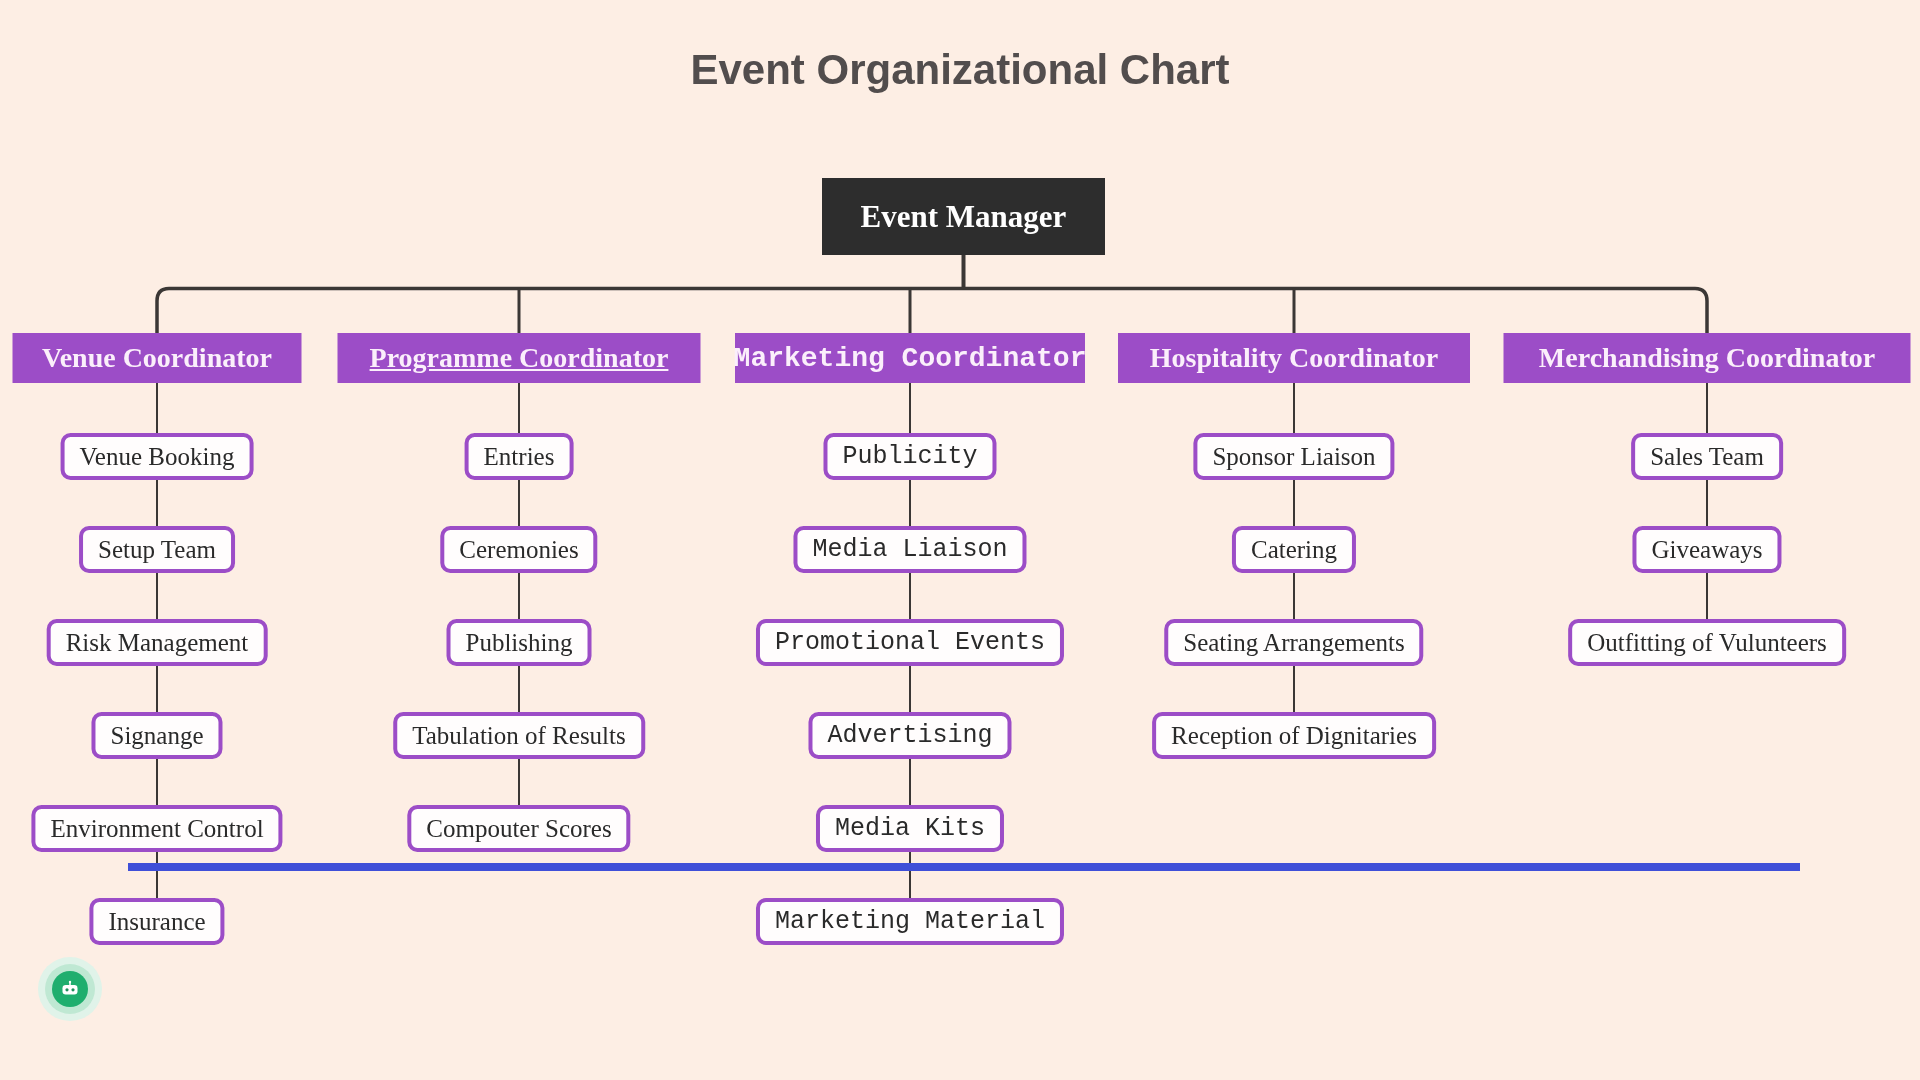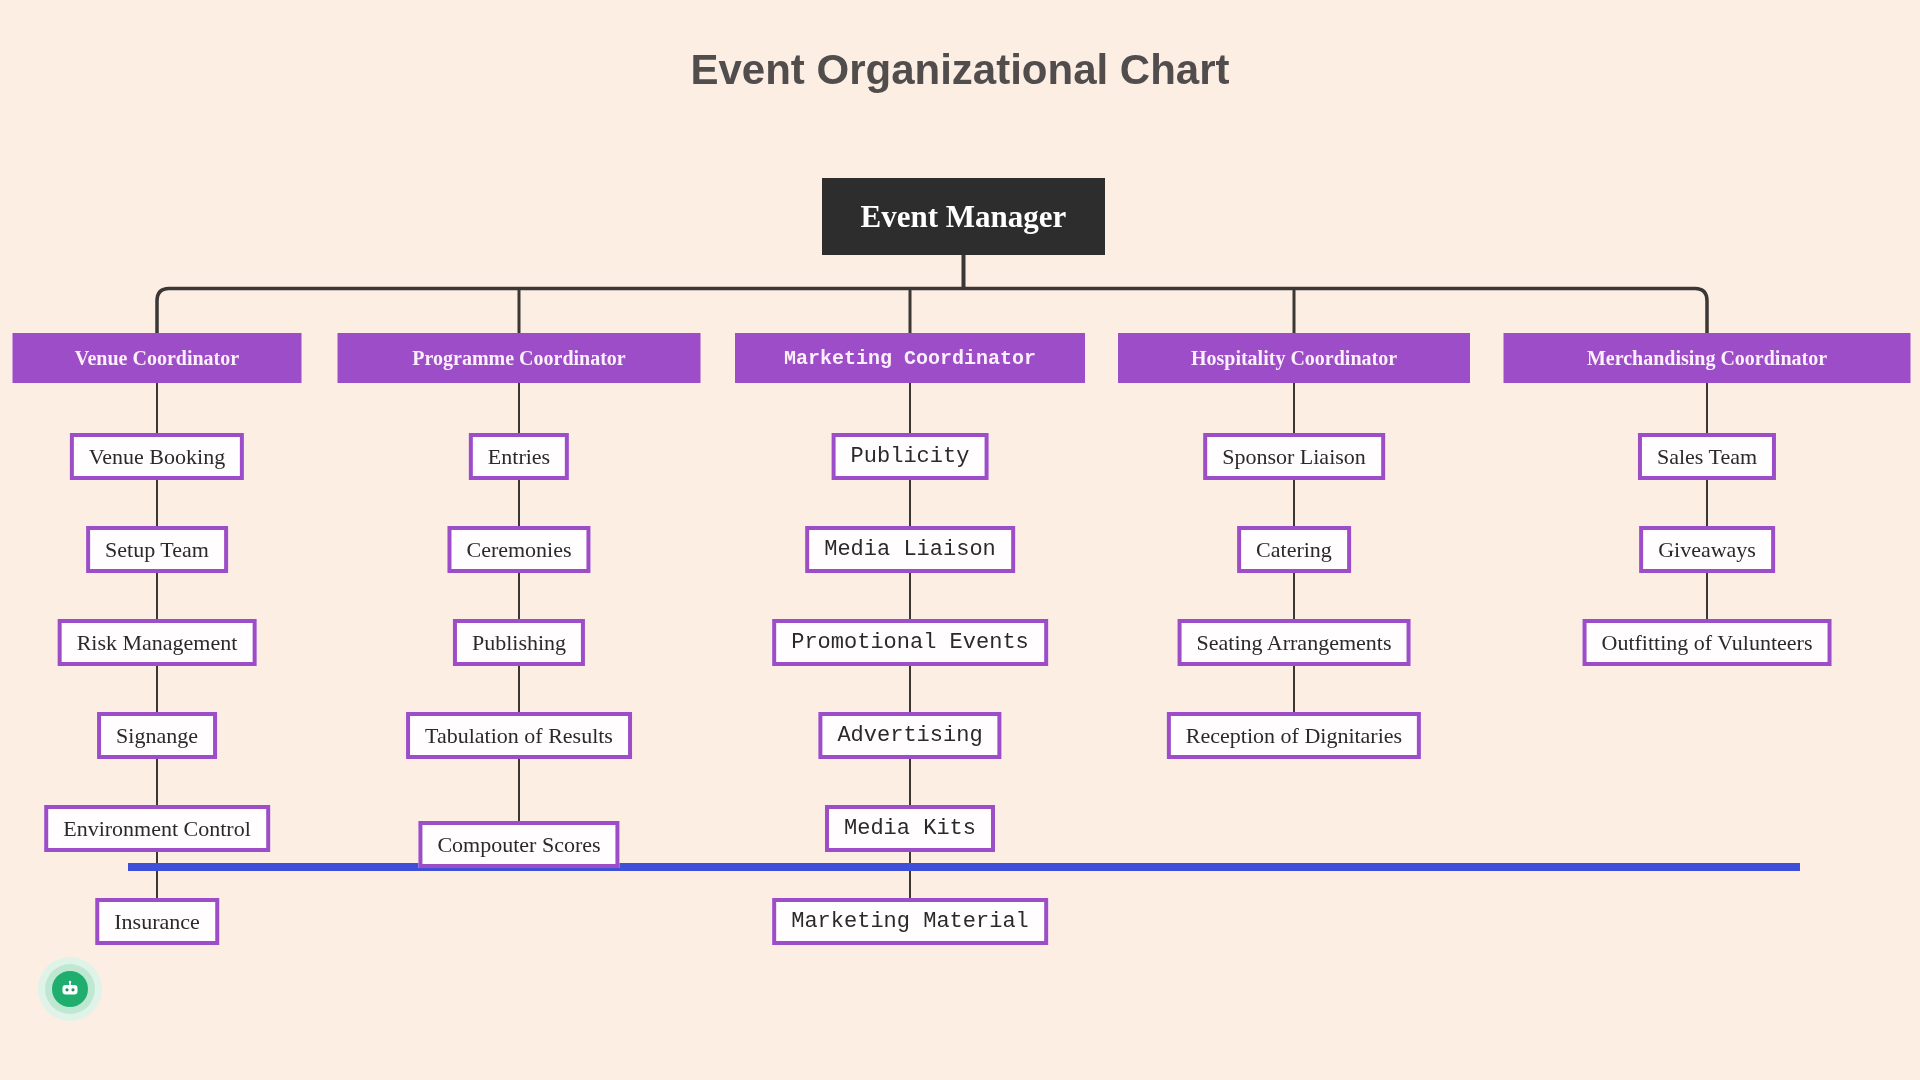--- a/index.html
+++ b/index.html
@@ -26,28 +26,28 @@
     display:flex; align-items:center; justify-content:center; z-index:2;
   }
 
   .org-column{position:absolute; top:333px; width:440px; height:640px;}
   .col-line{
     position:absolute; left:50%; top:0; width:2px; margin-left:-1px;
     background:var(--line); z-index:0;
   }
   .coordinator-node{
     position:absolute; top:0; left:50%; transform:translateX(-50%); height:50px;
-    background:var(--purple); color:#fbeffb; font-weight:700; font-size:20px;
+    background:var(--purple); color:#fbeffb; font-weight:700; font-size:28px;
     display:flex; align-items:center; justify-content:center; z-index:1;
     white-space:nowrap;
   }
   .child-node{
     position:absolute; left:50%; transform:translateX(-50%);
     background:var(--node-bg); border:4px solid var(--node-border);
-    border-radius:0; color:var(--ink); font-size:22px; line-height:29px;
+    border-radius:10px; color:var(--ink); font-size:25px; line-height:29px;
     padding:5px 15px; white-space:nowrap; z-index:1;
   }
 
   .assistant-button{
     position:absolute; left:38px; top:957px; width:64px; height:64px;
     border-radius:50%; background:var(--green-outer);
     display:flex; align-items:center; justify-content:center; cursor:pointer;
   }
   .assistant-ring{
     width:50px; height:50px; border-radius:50%; background:var(--green-mid);
@@ -88,26 +88,26 @@
         <div class="coordinator-node" style="width: 289px;">Venue Coordinator</div>
         <div class="child-node" style="top: 100px;">Venue Booking</div>
         <div class="child-node" style="top: 193px;">Setup Team</div>
         <div class="child-node" style="top: 286px;">Risk Management</div>
         <div class="child-node" style="top: 379px;">Signange</div>
         <div class="child-node" style="top: 472px;">Environment Control</div>
         <div class="child-node" style="top: 565px;">Insurance</div>
       </div>
       <div class="org-column" style="left: 299px;">
         <div class="col-line" style="height: 496px;"></div>
-        <div class="coordinator-node" style="width: 363px;">Programme Coordinator</div>
+        <div class="coordinator-node" style="width: 363px; text-decoration: underline;">Programme Coordinator</div>
         <div class="child-node" style="top: 100px;">Entries</div>
         <div class="child-node" style="top: 193px;">Ceremonies</div>
         <div class="child-node" style="top: 286px;">Publishing</div>
         <div class="child-node" style="top: 379px;">Tabulation of Results</div>
-        <div class="child-node" style="top: 488px;">Compouter Scores</div>
+        <div class="child-node" style="top: 472px;">Compouter Scores</div>
       </div>
       <div class="org-column" style="left: 690px; font-family: Liberation Mono, monospace;">
         <div class="col-line" style="height: 589px;"></div>
         <div class="coordinator-node" style="width: 350px;">Marketing Coordinator</div>
         <div class="child-node" style="top: 100px;">Publicity</div>
         <div class="child-node" style="top: 193px;">Media Liaison</div>
         <div class="child-node" style="top: 286px;">Promotional Events</div>
         <div class="child-node" style="top: 379px;">Advertising</div>
         <div class="child-node" style="top: 472px;">Media Kits</div>
         <div class="child-node" style="top: 565px;">Marketing Material</div>

